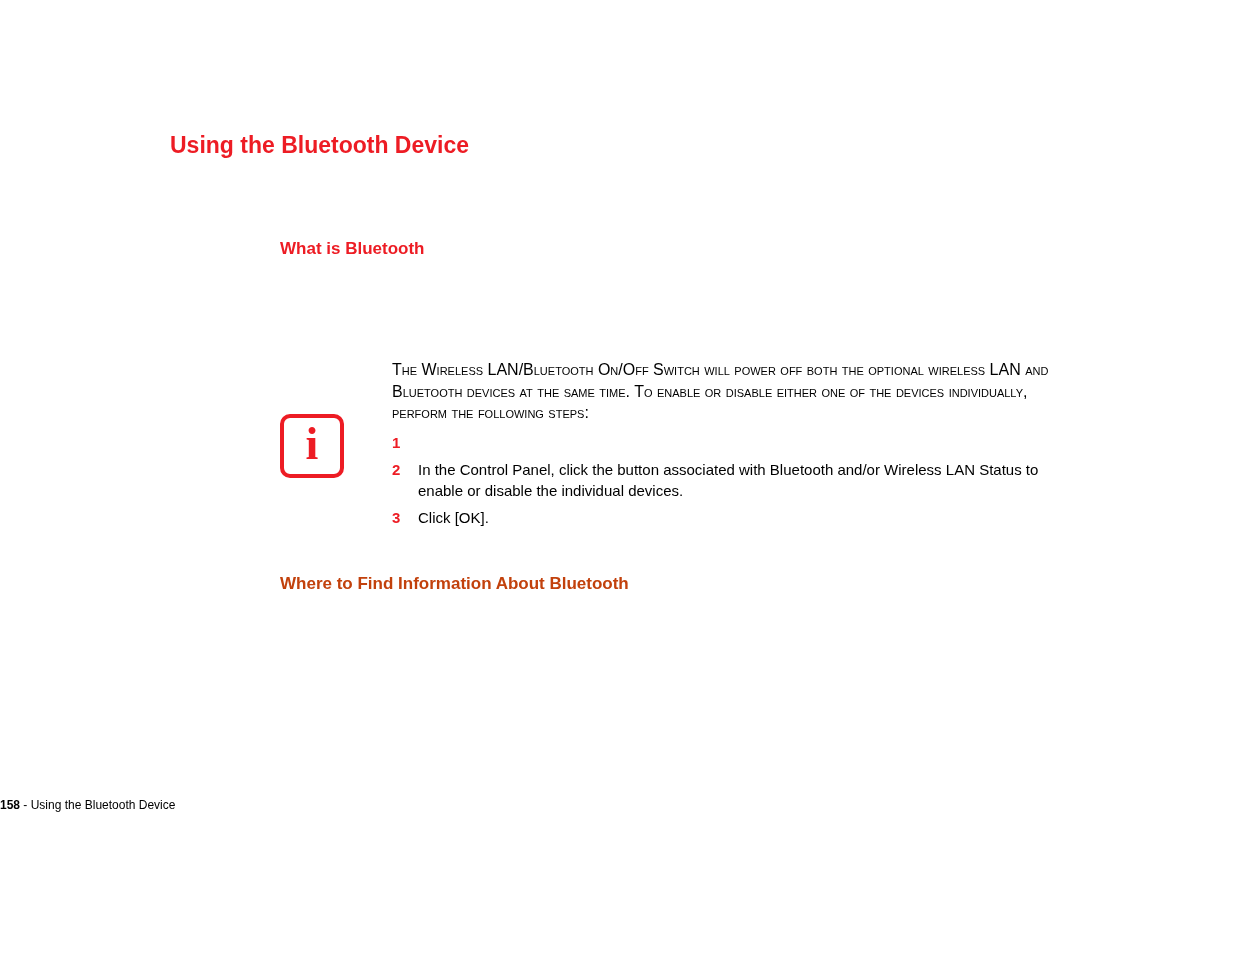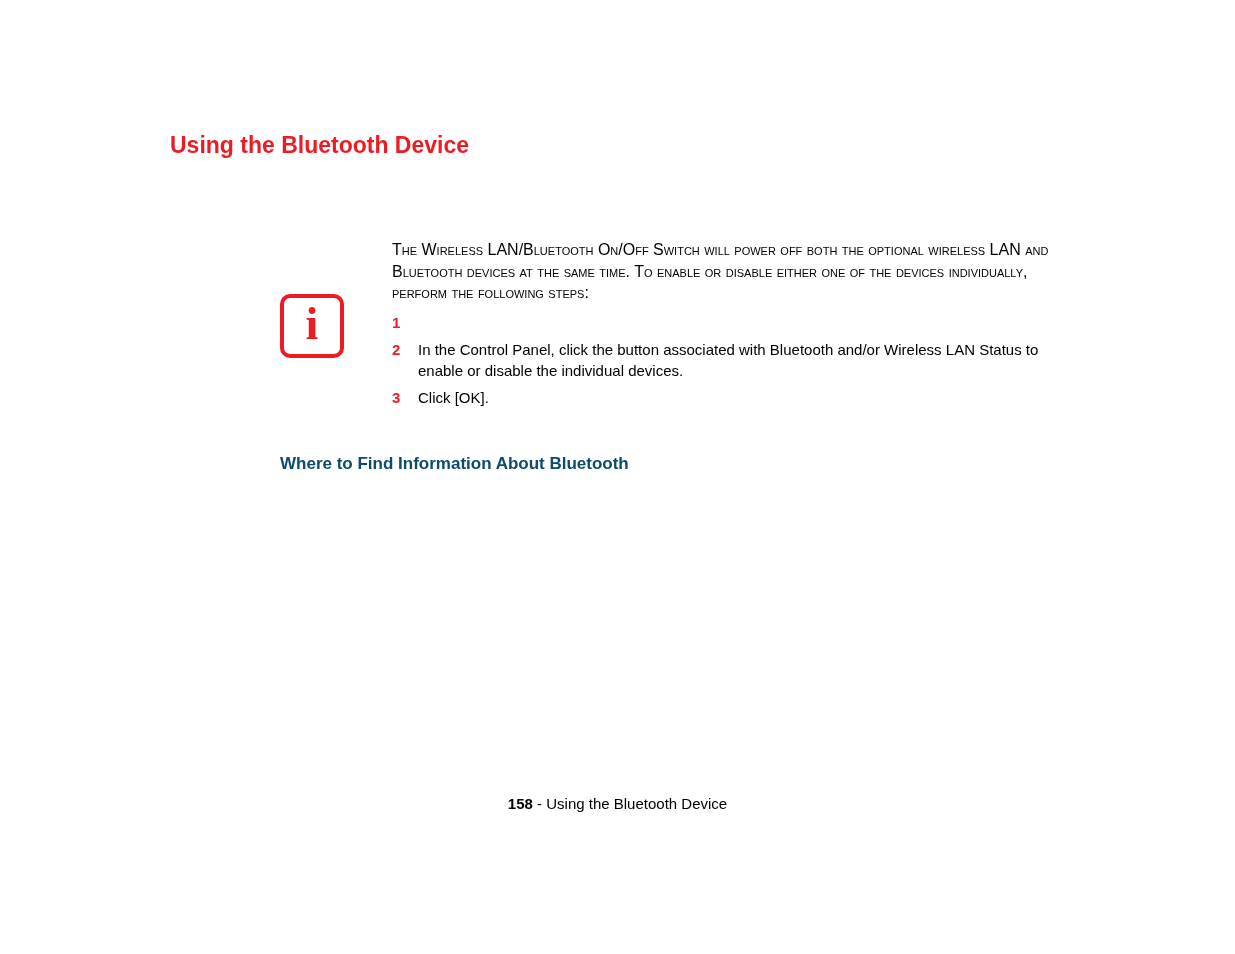--- a/index.html
+++ b/index.html
@@ -81,45 +81,46 @@
       font-weight: bold;
       font-size: 15px;
       width: 26px;
       flex-shrink: 0;
     }
     .step-text {
       font-size: 15px;
       color: #000;
     }
     .subtitle-2 {
-      color: #0c4a6e;
+      color: #c2410c;
       font-size: 17px;
       font-weight: bold;
       margin-left: 110px;
       margin-top: 38px;
     }
     .footer {
       position: absolute;
       bottom: 142px;
       left: 0;
       right: 0;
-      text-align: center;
-      font-size: 15px;
+      text-align: left;
+      font-size: 12px;
       color: #000;
     }
     .footer-page {
       font-weight: bold;
     }
   </style>
 </head>
 <body>
 
 <div class="page-container">
   <h1 class="main-title">Using the Bluetooth Device</h1>
 
+  <h2 class="subtitle-1">What is Bluetooth</h2>
 
   <div class="info-box">
     <div class="info-icon-wrapper">
       <div class="info-icon">i</div>
     </div>
     <div class="info-content">
       <p class="intro-text">The Wireless LAN/Bluetooth On/Off Switch will power off both the optional wireless LAN and Bluetooth devices at the same time. To enable or disable either one of the devices individually, perform the following steps:</p>
       <ol class="step-list">
         <li class="step-item">
           <span class="step-number">1</span>

